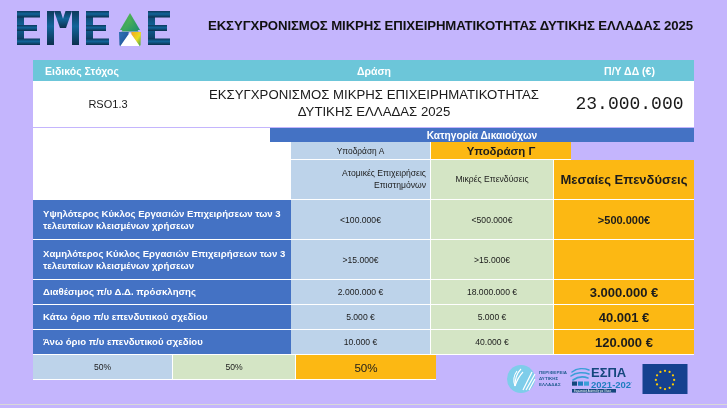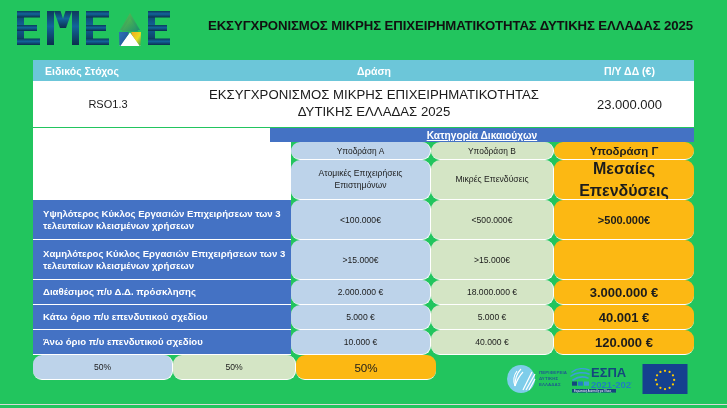--- a/index.html
+++ b/index.html
@@ -10,21 +10,21 @@
   }
   body {
     font-family: "Liberation Sans", sans-serif;
     -webkit-font-smoothing: antialiased;
   }
   #slide {
     position: relative;
     width: 727px;
     height: 408px;
     overflow: hidden;
-    background: #22c55e;
+    background: #c4b5fd;
   }
 
   
   #header {
     position: absolute;
     left: 0; top: 0;
     width: 727px; height: 56px;
   }
   #logo {
     position: absolute;
@@ -76,21 +76,21 @@
   }
   .tt-b.c1 { width: 150px; justify-content: center; font-size: 11px; }
   .tt-b.c2 {
     width: 382px;
     justify-content: center;
     text-align: center;
     font-size: 13.2px;
     line-height: 1.28;
     padding: 0 6px;
   }
-  .tt-b.c3 { width: 129px; justify-content: center; font-size: 13px; }
+  .tt-b.c3 { width: 129px; justify-content: center; font-size: 18px; font-family: Liberation Mono, monospace; }
 
   
   #matrix {
     position: absolute;
     left: 33px; top: 128px;
     width: 661px;
   }
   .m-row { display: flex; }
 
   .m-label {
@@ -109,55 +109,53 @@
     line-height: 1.22;
     border-bottom: 1.4px solid #ffffff;
     box-sizing: border-box;
   }
 
   .m-cell {
     box-sizing: border-box;
     display: flex;
     align-items: center;
     justify-content: center;
-    text-align: center;
+    text-align: right;
     border-bottom: 1.4px solid #ffffff;
     border-right: 1.4px solid #ffffff;
-    border-radius: 9px;
   }
   .m-cell.a { width: 140px; background: #bdd3ea; color: #1c1c1c; }
   .m-cell.b { width: 123px; background: #d4e5c5; color: #1c1c1c; }
   .m-cell.c { width: 140px; background: #fcb813; color: #1c1c1c; border-right: none; }
 
   
   #m-banner {
     height: 14px;
   }
   #m-banner-cell {
     width: 462px;
     background: #4472c4;
     color: #ffffff;
     font-size: 10.2px;
     font-weight: bold;
     display: flex;
     align-items: center;
     justify-content: center;
     box-sizing: border-box;
-    text-decoration: underline;
   }
 
   
   #m-sub { height: 18px; }
   #m-sub .m-cell { font-size: 8.4px; }
   #m-sub .m-cell.c { font-size: 11.4px; font-weight: bold; }
 
   
   #m-desc { height: 40px; }
   #m-desc .m-cell { font-size: 8.6px; line-height: 1.35; padding: 0 4px; }
-  #m-desc .m-cell.c { font-size: 16px; font-weight: bold; }
+  #m-desc .m-cell.c { font-size: 13px; font-weight: bold; }
 
   
   .m-r-tall { height: 40px; }
   .m-r-short { height: 25px; }
   .m-r-tall .m-cell, .m-r-short .m-cell { font-size: 8.6px; }
   .m-r-tall .m-cell.c { font-size: 11px; font-weight: bold; }
   .m-r-short .m-cell.c { font-size: 13px; font-weight: bold; }
   .m-r-short.pct .m-cell.c { font-size: 11.6px; font-weight: normal; }
 
   
@@ -278,21 +276,20 @@
   <div id="matrix">
 
     <div class="m-row" id="m-banner">
       <div class="m-label m-spacer"></div>
       <div id="m-banner-cell">Κατηγορία Δικαιούχων</div>
     </div>
 
     <div class="m-row" id="m-sub">
       <div class="m-label m-spacer"></div>
       <div class="m-cell a">Υποδράση Α</div>
-      <div class="m-cell b">Υποδράση Β</div>
       <div class="m-cell c">Υποδράση Γ</div>
     </div>
 
     <div class="m-row" id="m-desc">
       <div class="m-label m-spacer"></div>
       <div class="m-cell a">Ατομικές Επιχειρήσεις Επιστημόνων</div>
       <div class="m-cell b">Μικρές Επενδύσεις</div>
       <div class="m-cell c">Μεσαίες Επενδύσεις</div>
     </div>
 

